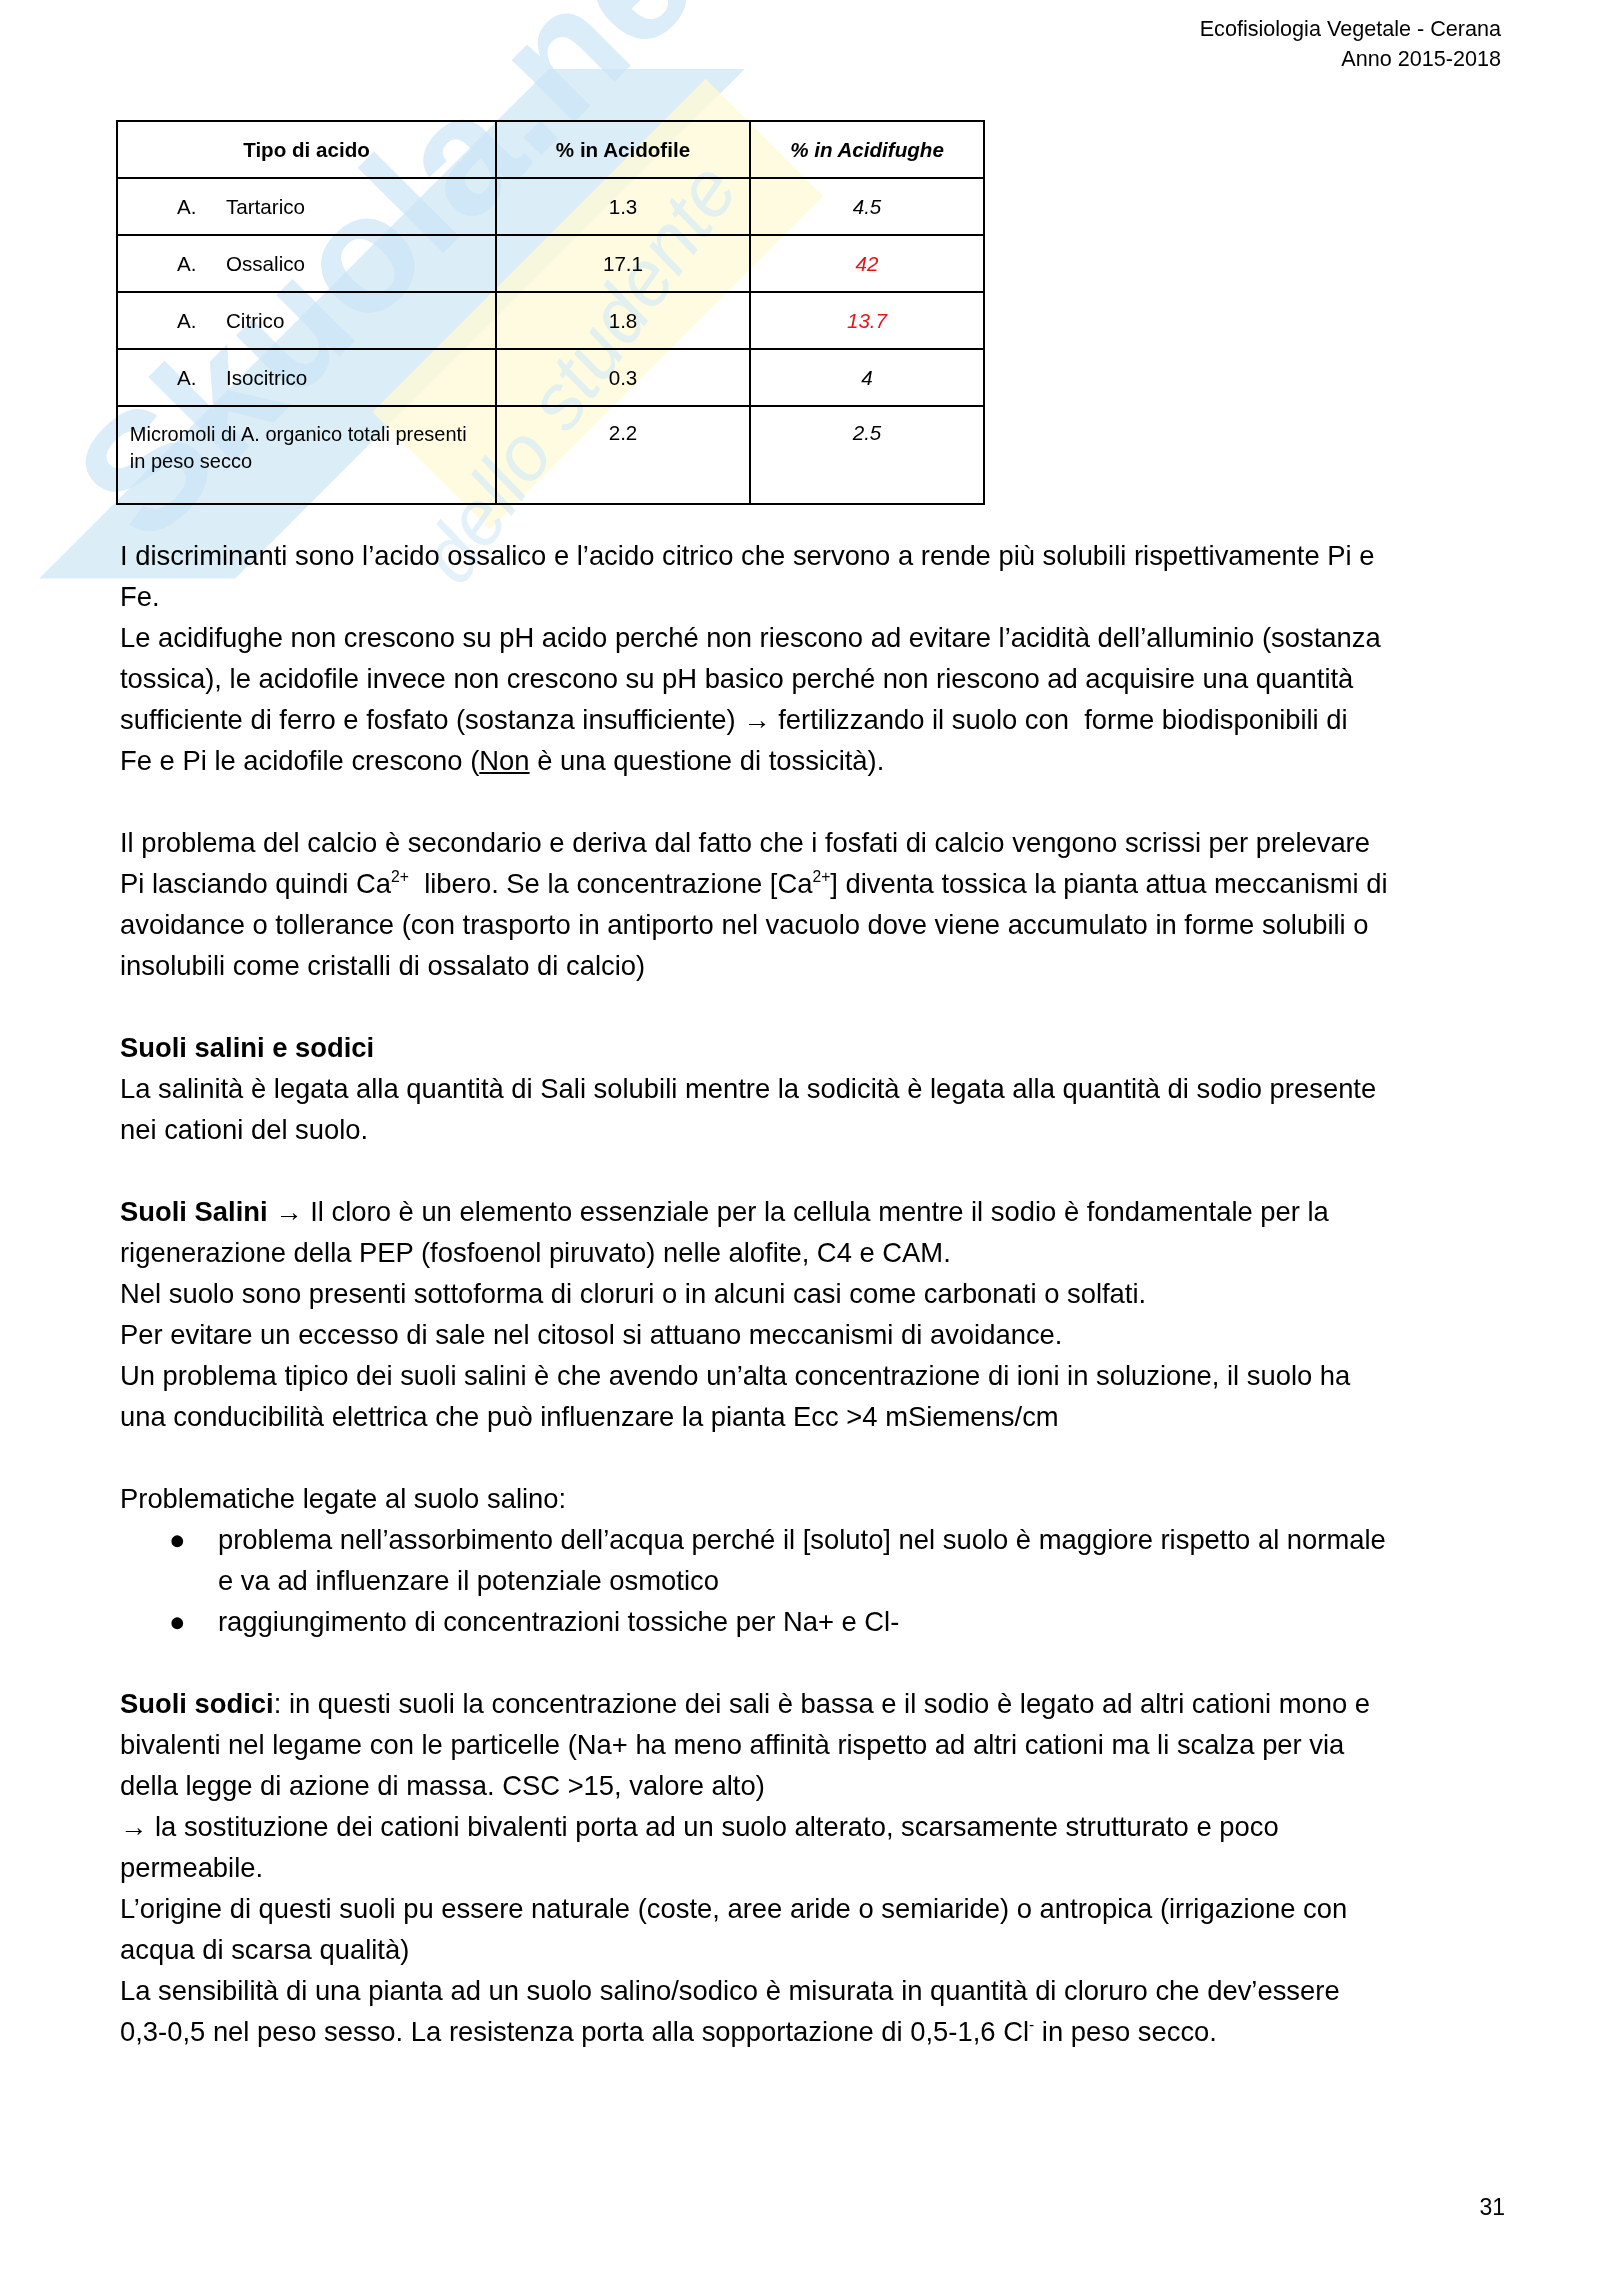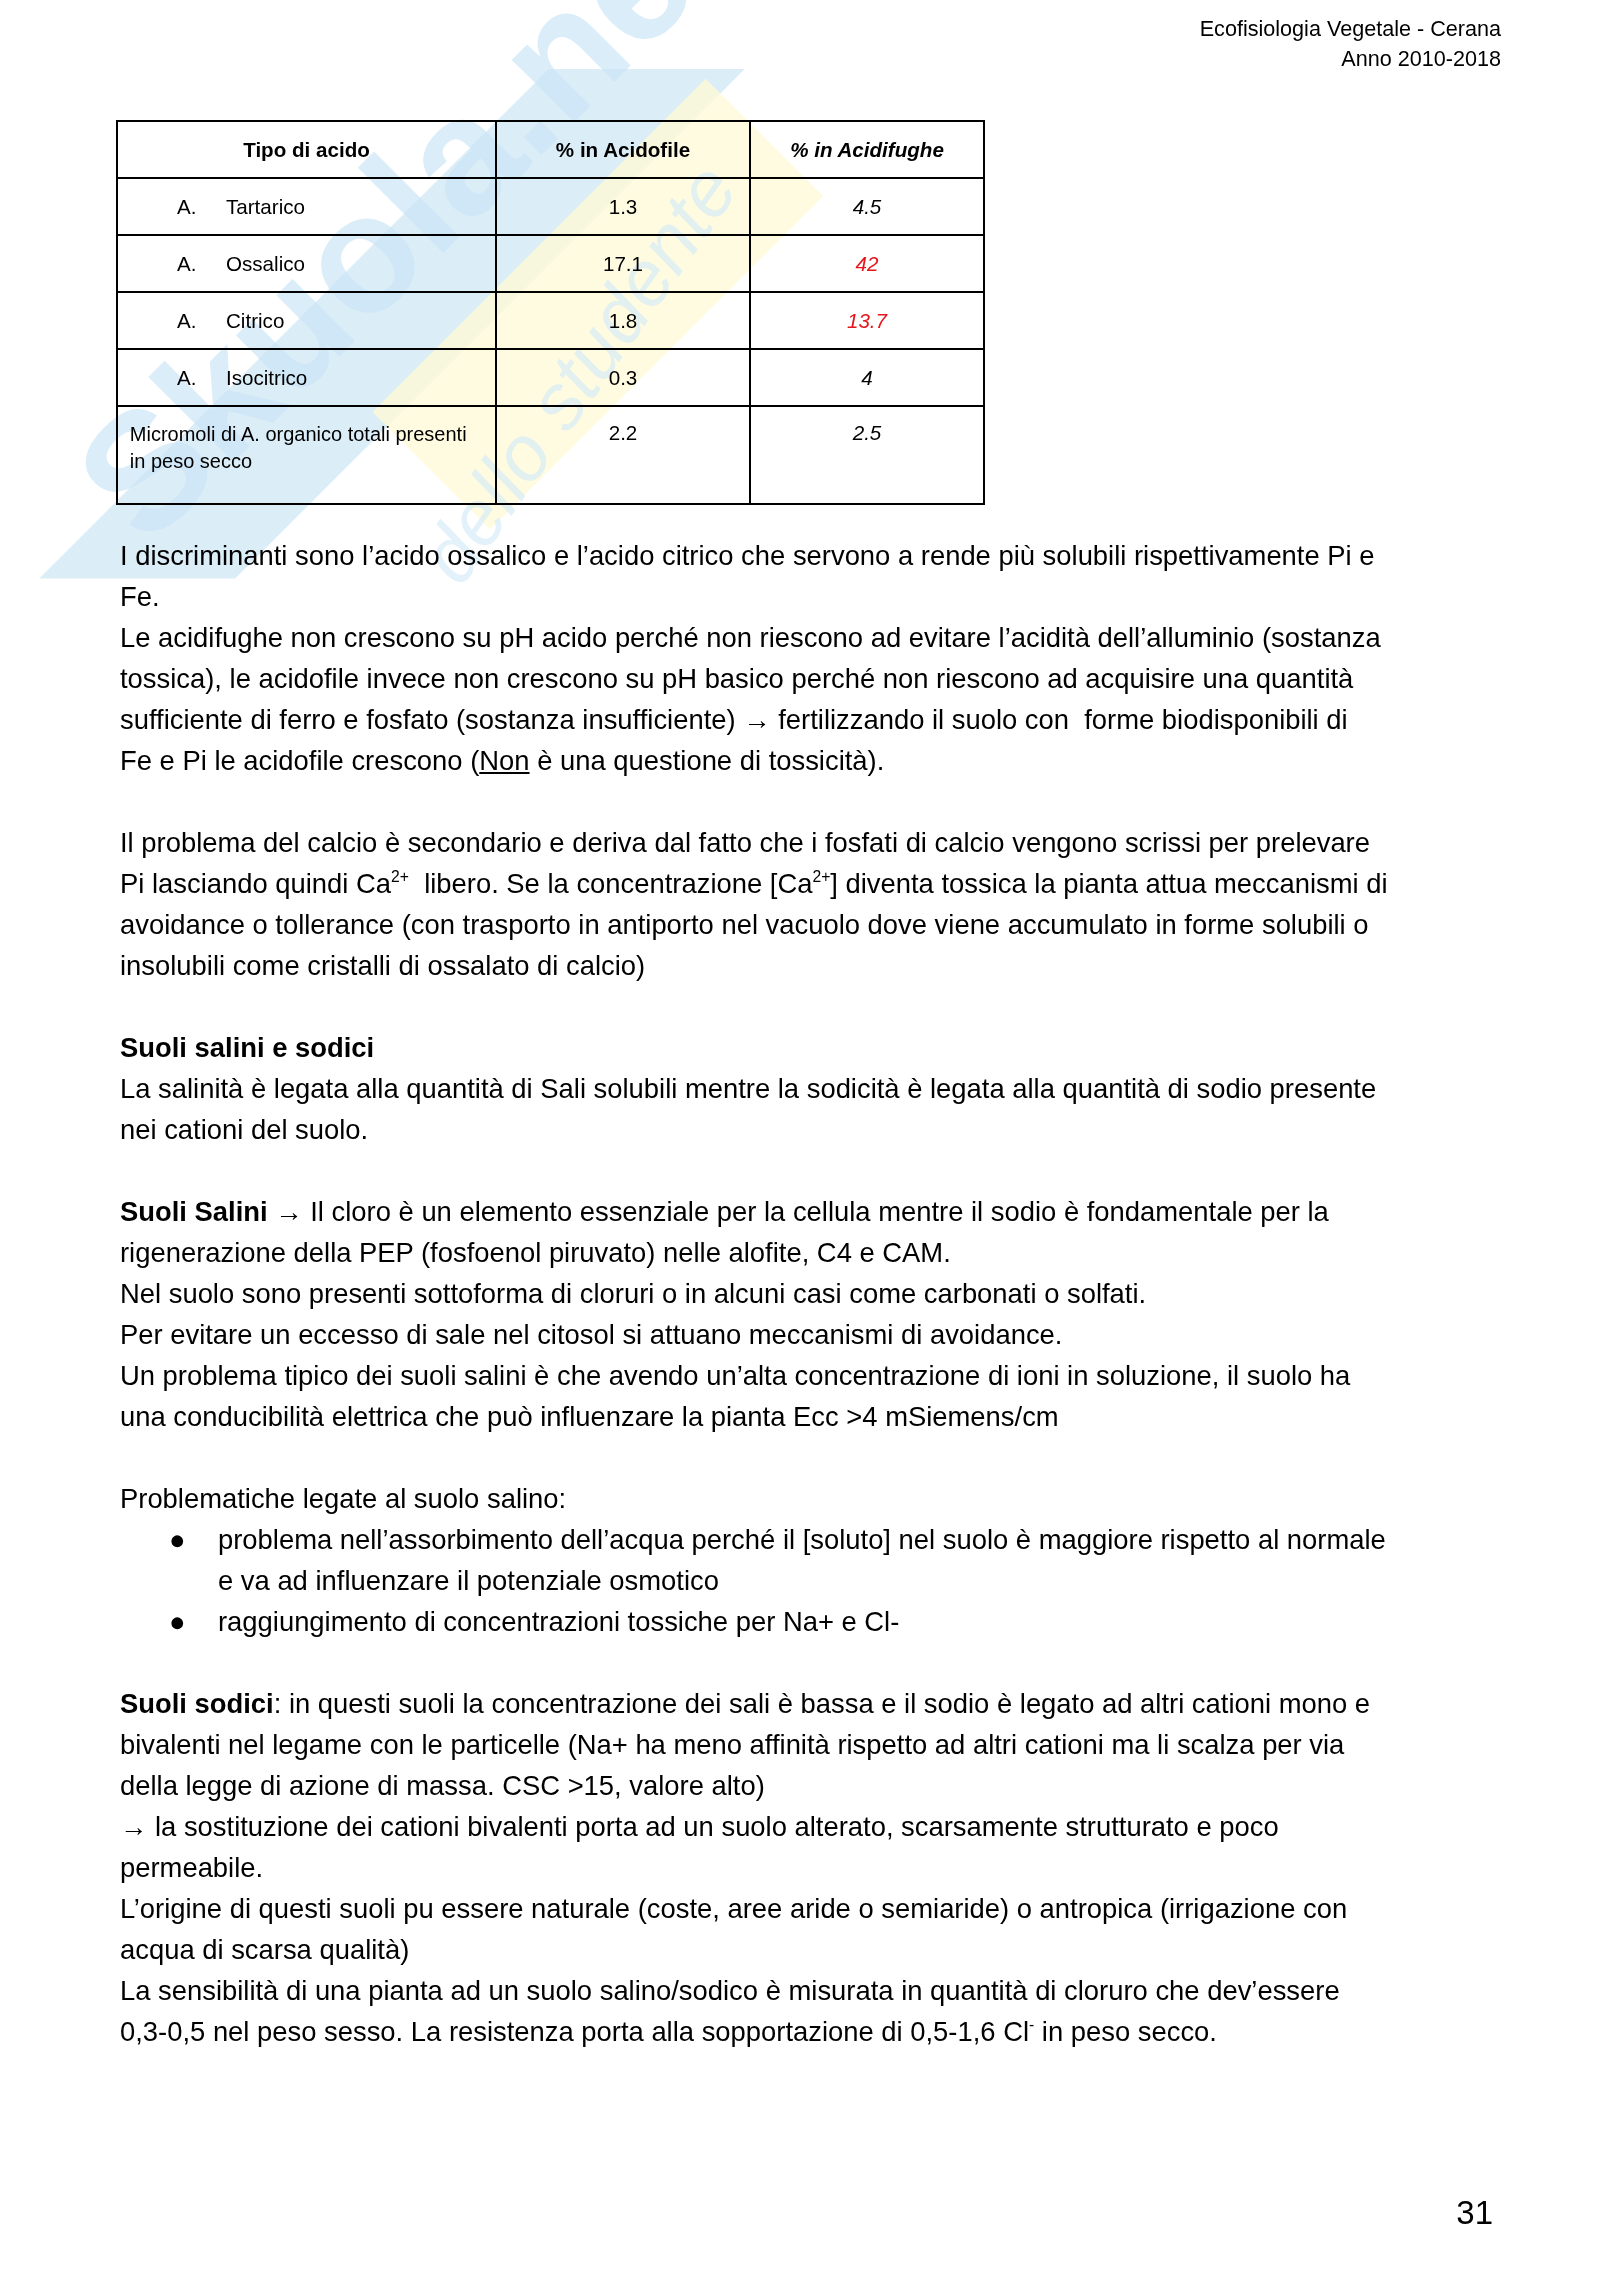--- a/index.html
+++ b/index.html
@@ -24,37 +24,37 @@
 
   .body-text { position: absolute; left: 120px; top: 535px; width: 1411px;
                font-size: 27.4px; line-height: 41px; }
   .line { white-space: nowrap; height: 41px; }
   .blank { height: 41px; }
   .bullet-line { padding-left: 98px; position: relative; white-space: nowrap; height: 41px; }
   .bullet-dot { position: absolute; left: 49px; top: 0; }
   .bold { font-weight: bold; }
   .ul { text-decoration: underline; }
   sup { font-size: 15.7px; line-height: 0; vertical-align: 10.8px; }
-  .page-number { position: absolute; right: 130px; top: 2194px; font-size: 33px; }
+  .page-number { position: absolute; right: 118px; top: 2194px; font-size: 23px; }
 </style>
 </head>
 <body>
 
 <svg class="watermark" viewBox="0 0 1656 2342">
   <g opacity="0.55">
     <polygon points="40,590 560,70 760,70 240,590" fill="#bfdff2"></polygon>
     <polygon points="380,420 720,80 840,200 500,540" fill="#fff6b8" opacity="0.8"></polygon>
     <text x="0" y="0" transform="translate(150,560) rotate(-45)" font-family="Liberation Sans, sans-serif" font-weight="bold" font-size="170" fill="#9fd0ee" opacity="0.7">Skuola.net</text>
     <text x="0" y="0" transform="translate(470,600) rotate(-55)" font-family="Liberation Sans, sans-serif" font-style="italic" font-size="80" fill="#b5dbf2" opacity="0.7">dello studente</text>
   </g>
 </svg>
 
 <div class="running-header">
   <div>Ecofisiologia Vegetale - Cerana</div>
-  <div>Anno 2010-2018</div>
+  <div>Anno 2015-2018</div>
 </div>
 
 <table class="acid-table">
   <thead>
     <tr>
       <th class="c1">Tipo di acido</th>
       <th class="c2">% in Acidofile</th>
       <th class="c3">% in Acidifughe</th>
     </tr>
   </thead>

